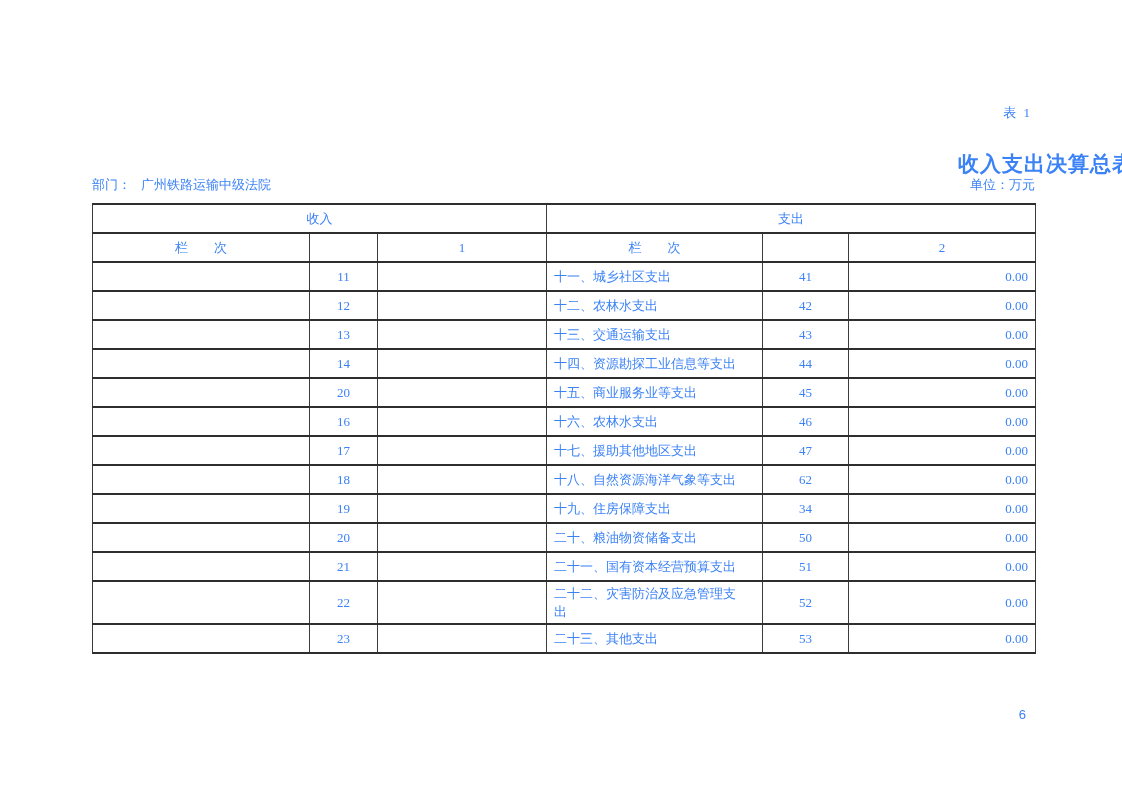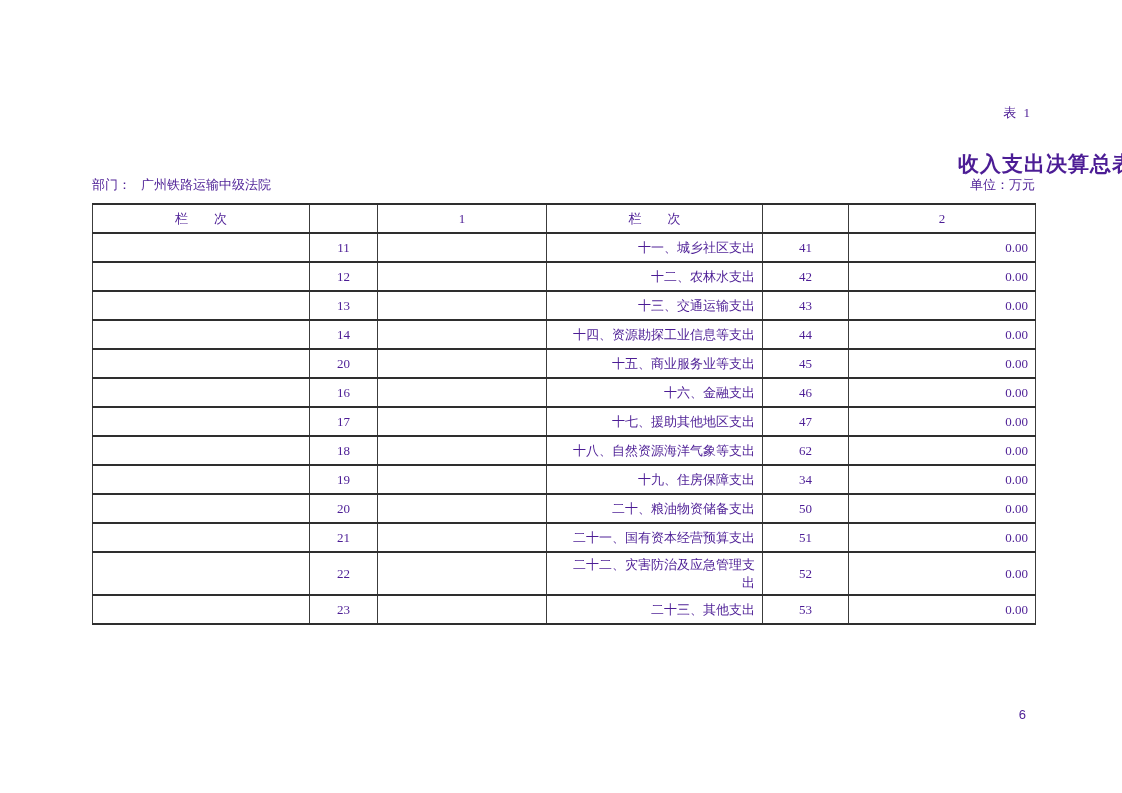--- a/index.html
+++ b/index.html
@@ -7,21 +7,21 @@
     margin: 0;
     padding: 0;
     background: #ffffff;
   }
   .page {
     position: relative;
     width: 1122px;
     height: 793px;
     background: #ffffff;
     font-family: "Liberation Serif", "DejaVu Serif", serif;
-    color: #4c1d95;
+    color: #3b82f6;
     overflow: hidden;
   }
   .table-label {
     position: absolute;
     top: 104px;
     right: 90px;
     font-size: 13px;
     letter-spacing: 2px;
   }
   .doc-title {
@@ -61,21 +61,21 @@
     border-bottom: 2px solid #2e2e2e;
     font-size: 13px;
     padding: 2px 7px;
     height: 29px;
     vertical-align: middle;
     overflow: hidden;
     line-height: 1.35;
   }
   table.summary tr.tall td { height: 43px; }
   .c-center { text-align: center; }
-  .c-left   { text-align: right; white-space: pre-line; margin-left: 30px; }
+  .c-left   { text-align: left; white-space: pre-line; margin-left: 30px; }
   .c-right  { text-align: right; border-radius: 14px; }
   .hdr { text-align: center; }
   .page-number {
     position: absolute;
     top: 707px;
     right: 96px;
     font-size: 13px;
     font-family: "Liberation Sans", sans-serif;
   }
 </style>
@@ -99,20 +99,24 @@
     <colgroup>
       <col style="width:217px">
         <col style="width:68px">
         <col style="width:169px">
       <col style="width:216px">
         <col style="width:86px">
         <col style="width:187px">
     </colgroup>
     <tbody>
       <tr>
+        <td colspan="3" class="hdr">收入</td>
+        <td colspan="3" class="hdr">支出</td>
+      </tr>
+      <tr>
         <td class="hdr">栏　　次</td>
         <td class="c-center"></td>
         <td class="c-center">1</td>
         <td class="hdr">栏　　次</td>
         <td class="c-center"></td>
         <td class="c-center">2</td>
       </tr>
 
       <tr>
         <td class="c-left"></td>
@@ -151,21 +155,21 @@
         <td class="c-center">20</td>
         <td class="c-right"></td>
         <td class="c-left">十五、商业服务业等支出</td>
         <td class="c-center">45</td>
         <td class="c-right">0.00</td>
       </tr>
       <tr>
         <td class="c-left"></td>
         <td class="c-center">16</td>
         <td class="c-right"></td>
-        <td class="c-left">十六、金融支出</td>
+        <td class="c-left">十六、农林水支出</td>
         <td class="c-center">46</td>
         <td class="c-right">0.00</td>
       </tr>
       <tr>
         <td class="c-left"></td>
         <td class="c-center">17</td>
         <td class="c-right"></td>
         <td class="c-left">十七、援助其他地区支出</td>
         <td class="c-center">47</td>
         <td class="c-right">0.00</td>

